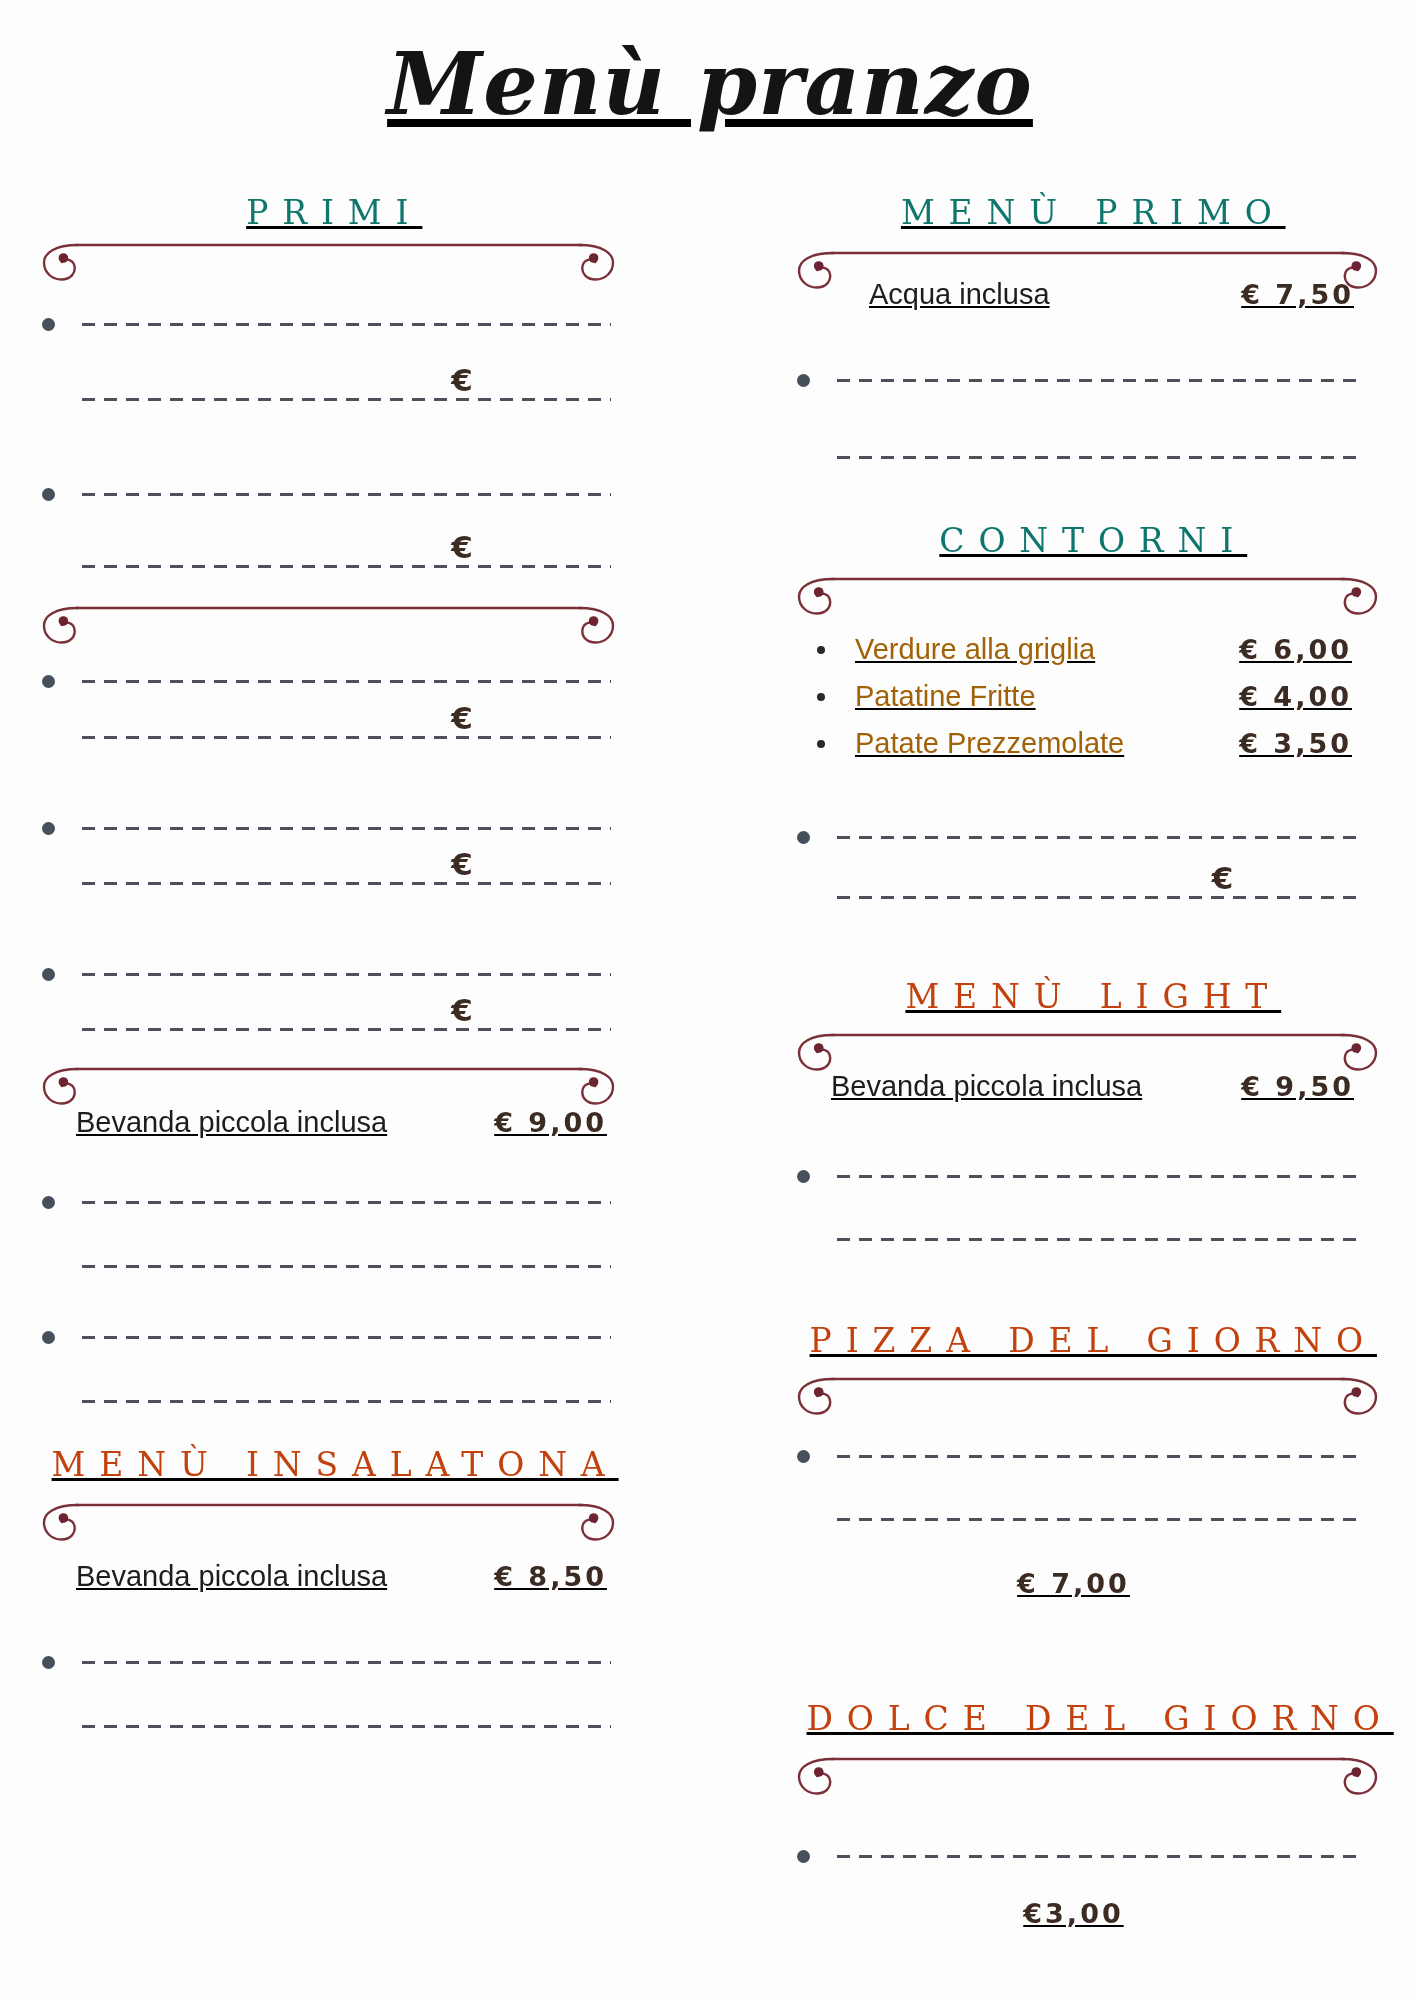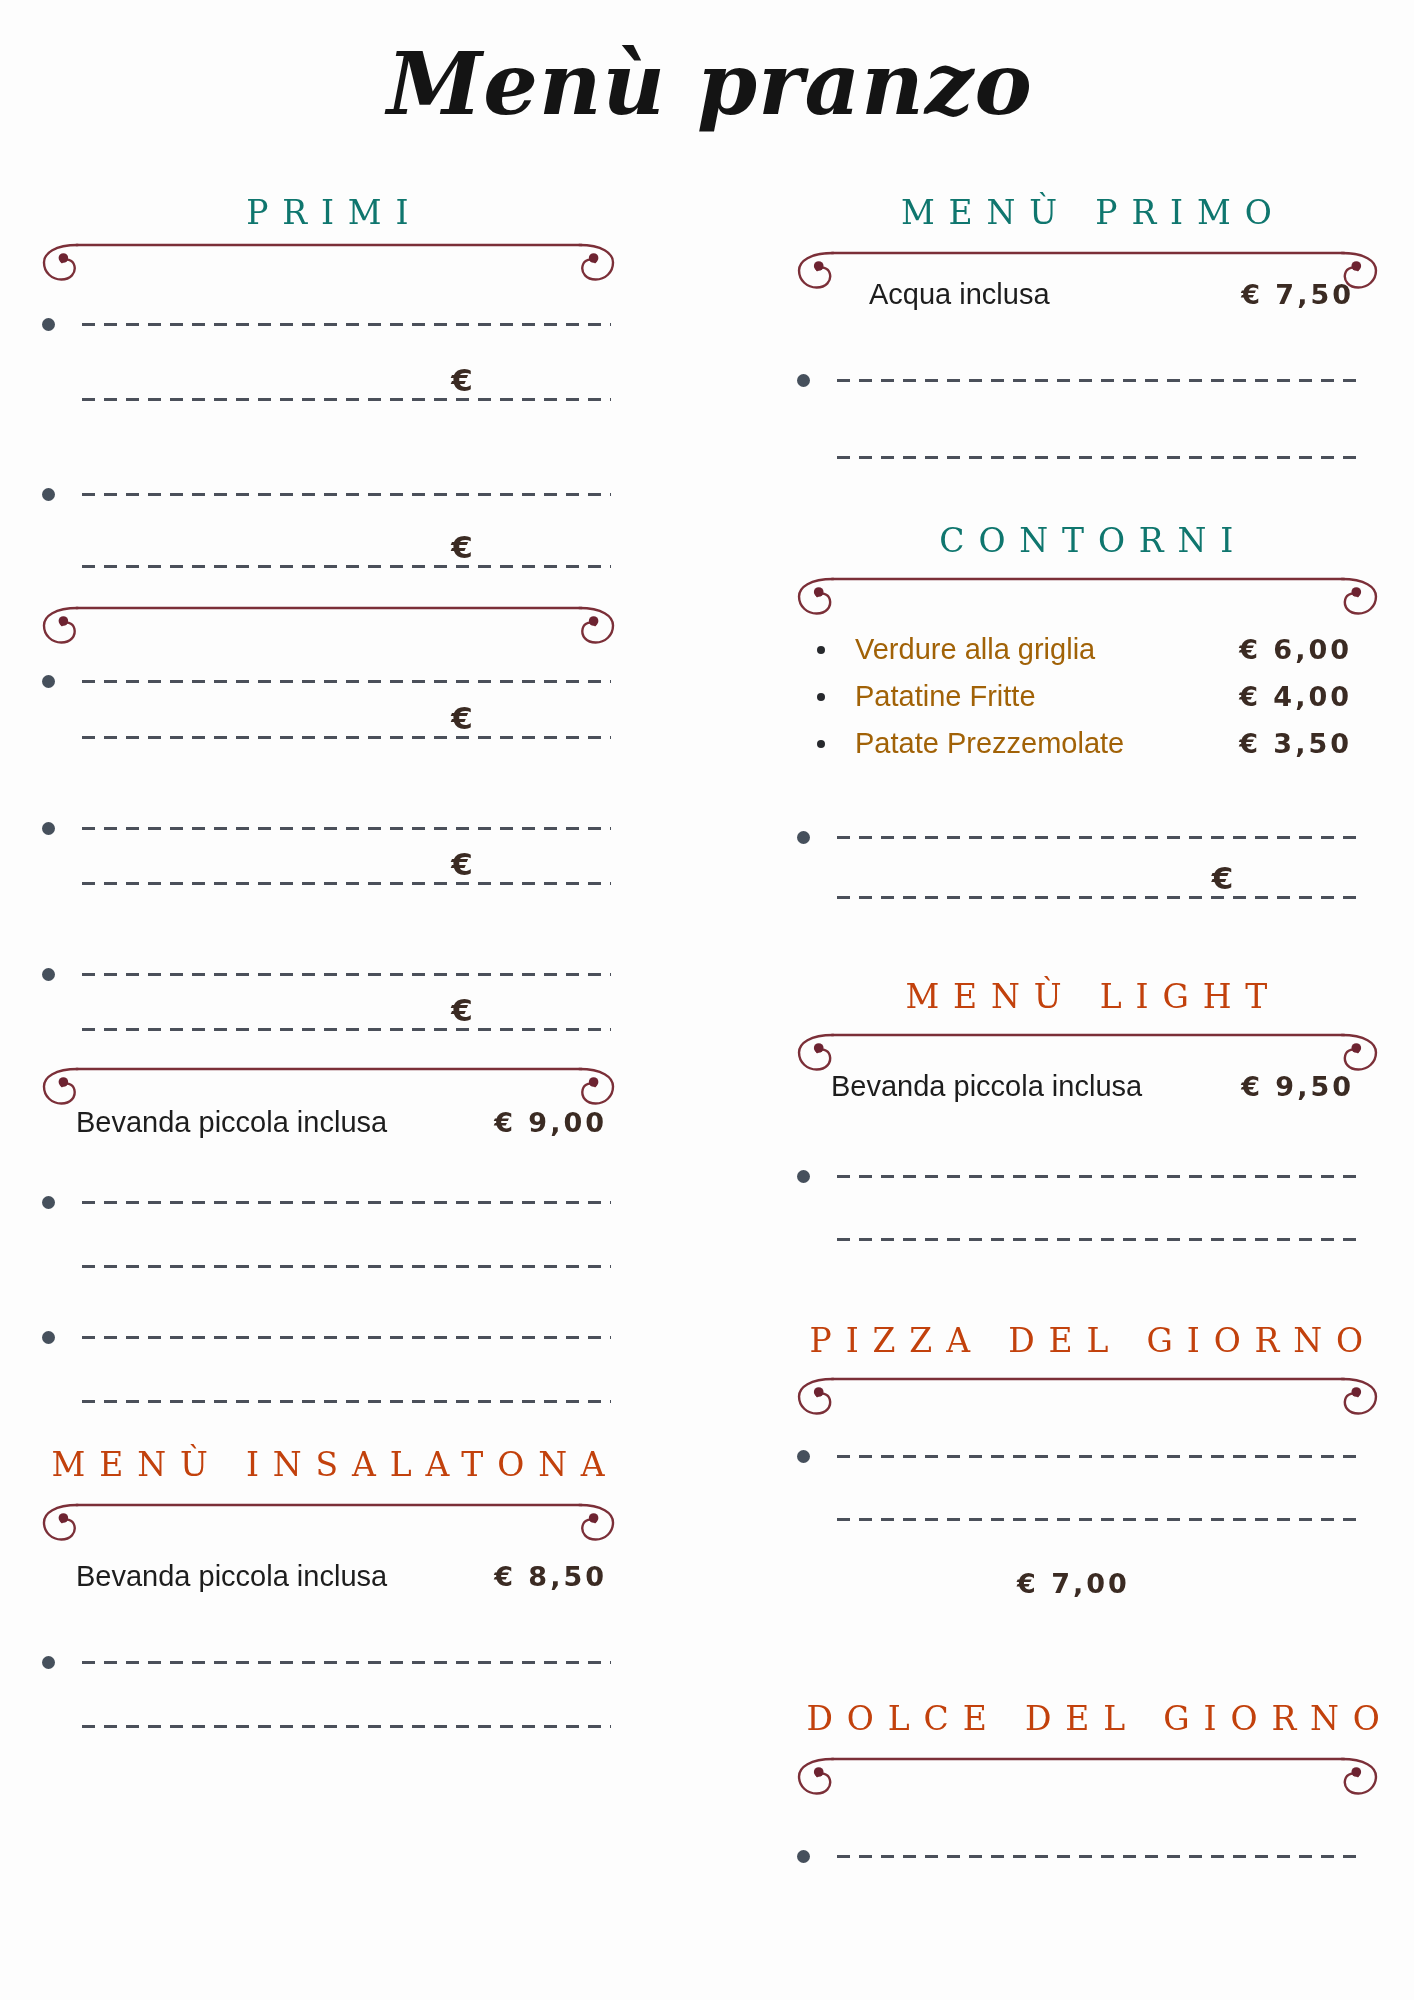--- a/index.html
+++ b/index.html
@@ -1,20 +1,20 @@
 <!DOCTYPE html>
 <html><head>
 <meta charset="utf-8">
 <style>
   html,body{margin:0;padding:0;}
   body{background:#ffffff;font-family:"Liberation Sans",sans-serif;}
   .page{
     width:1414px;height:2000px;box-sizing:border-box;
     background:#fdfdfd;overflow:hidden;
-    padding:0 34px 0 40px;position:relative;
+    padding:0 34px 0 40px;position:relative;text-decoration:underline;
   }
   .page-title{
     margin:26px 0 0;text-align:center;
     font-family:"DejaVu Serif",serif;font-style:italic;font-weight:600;
     font-size:86px;line-height:1.35;color:#141414;letter-spacing:1px;
   }
   .columns{display:flex;margin-top:50px;}
   .col{width:577px;flex:none;}
   .col--right{width:585px;margin-left:178px;}
 
@@ -266,16 +266,17 @@
 
       <h2 class="section-title tone-dark" style="margin-top:96px">DOLCE DEL GIORNO</h2>
       <svg class="divider" viewBox="0 0 580 42" preserveAspectRatio="none" style="margin-top:15px">
           <use href="#orn-rule"></use>
         </svg>
 
       <div class="g-row1" style="margin-top:54px">
         <span class="bullet"></span>
           <span class="dash"></span>
       </div>
+      <div class="price price-footer" style="margin-top:33px">€3,00</div>
 
     </div>
   </div>
 </div>
 
 </body></html>

